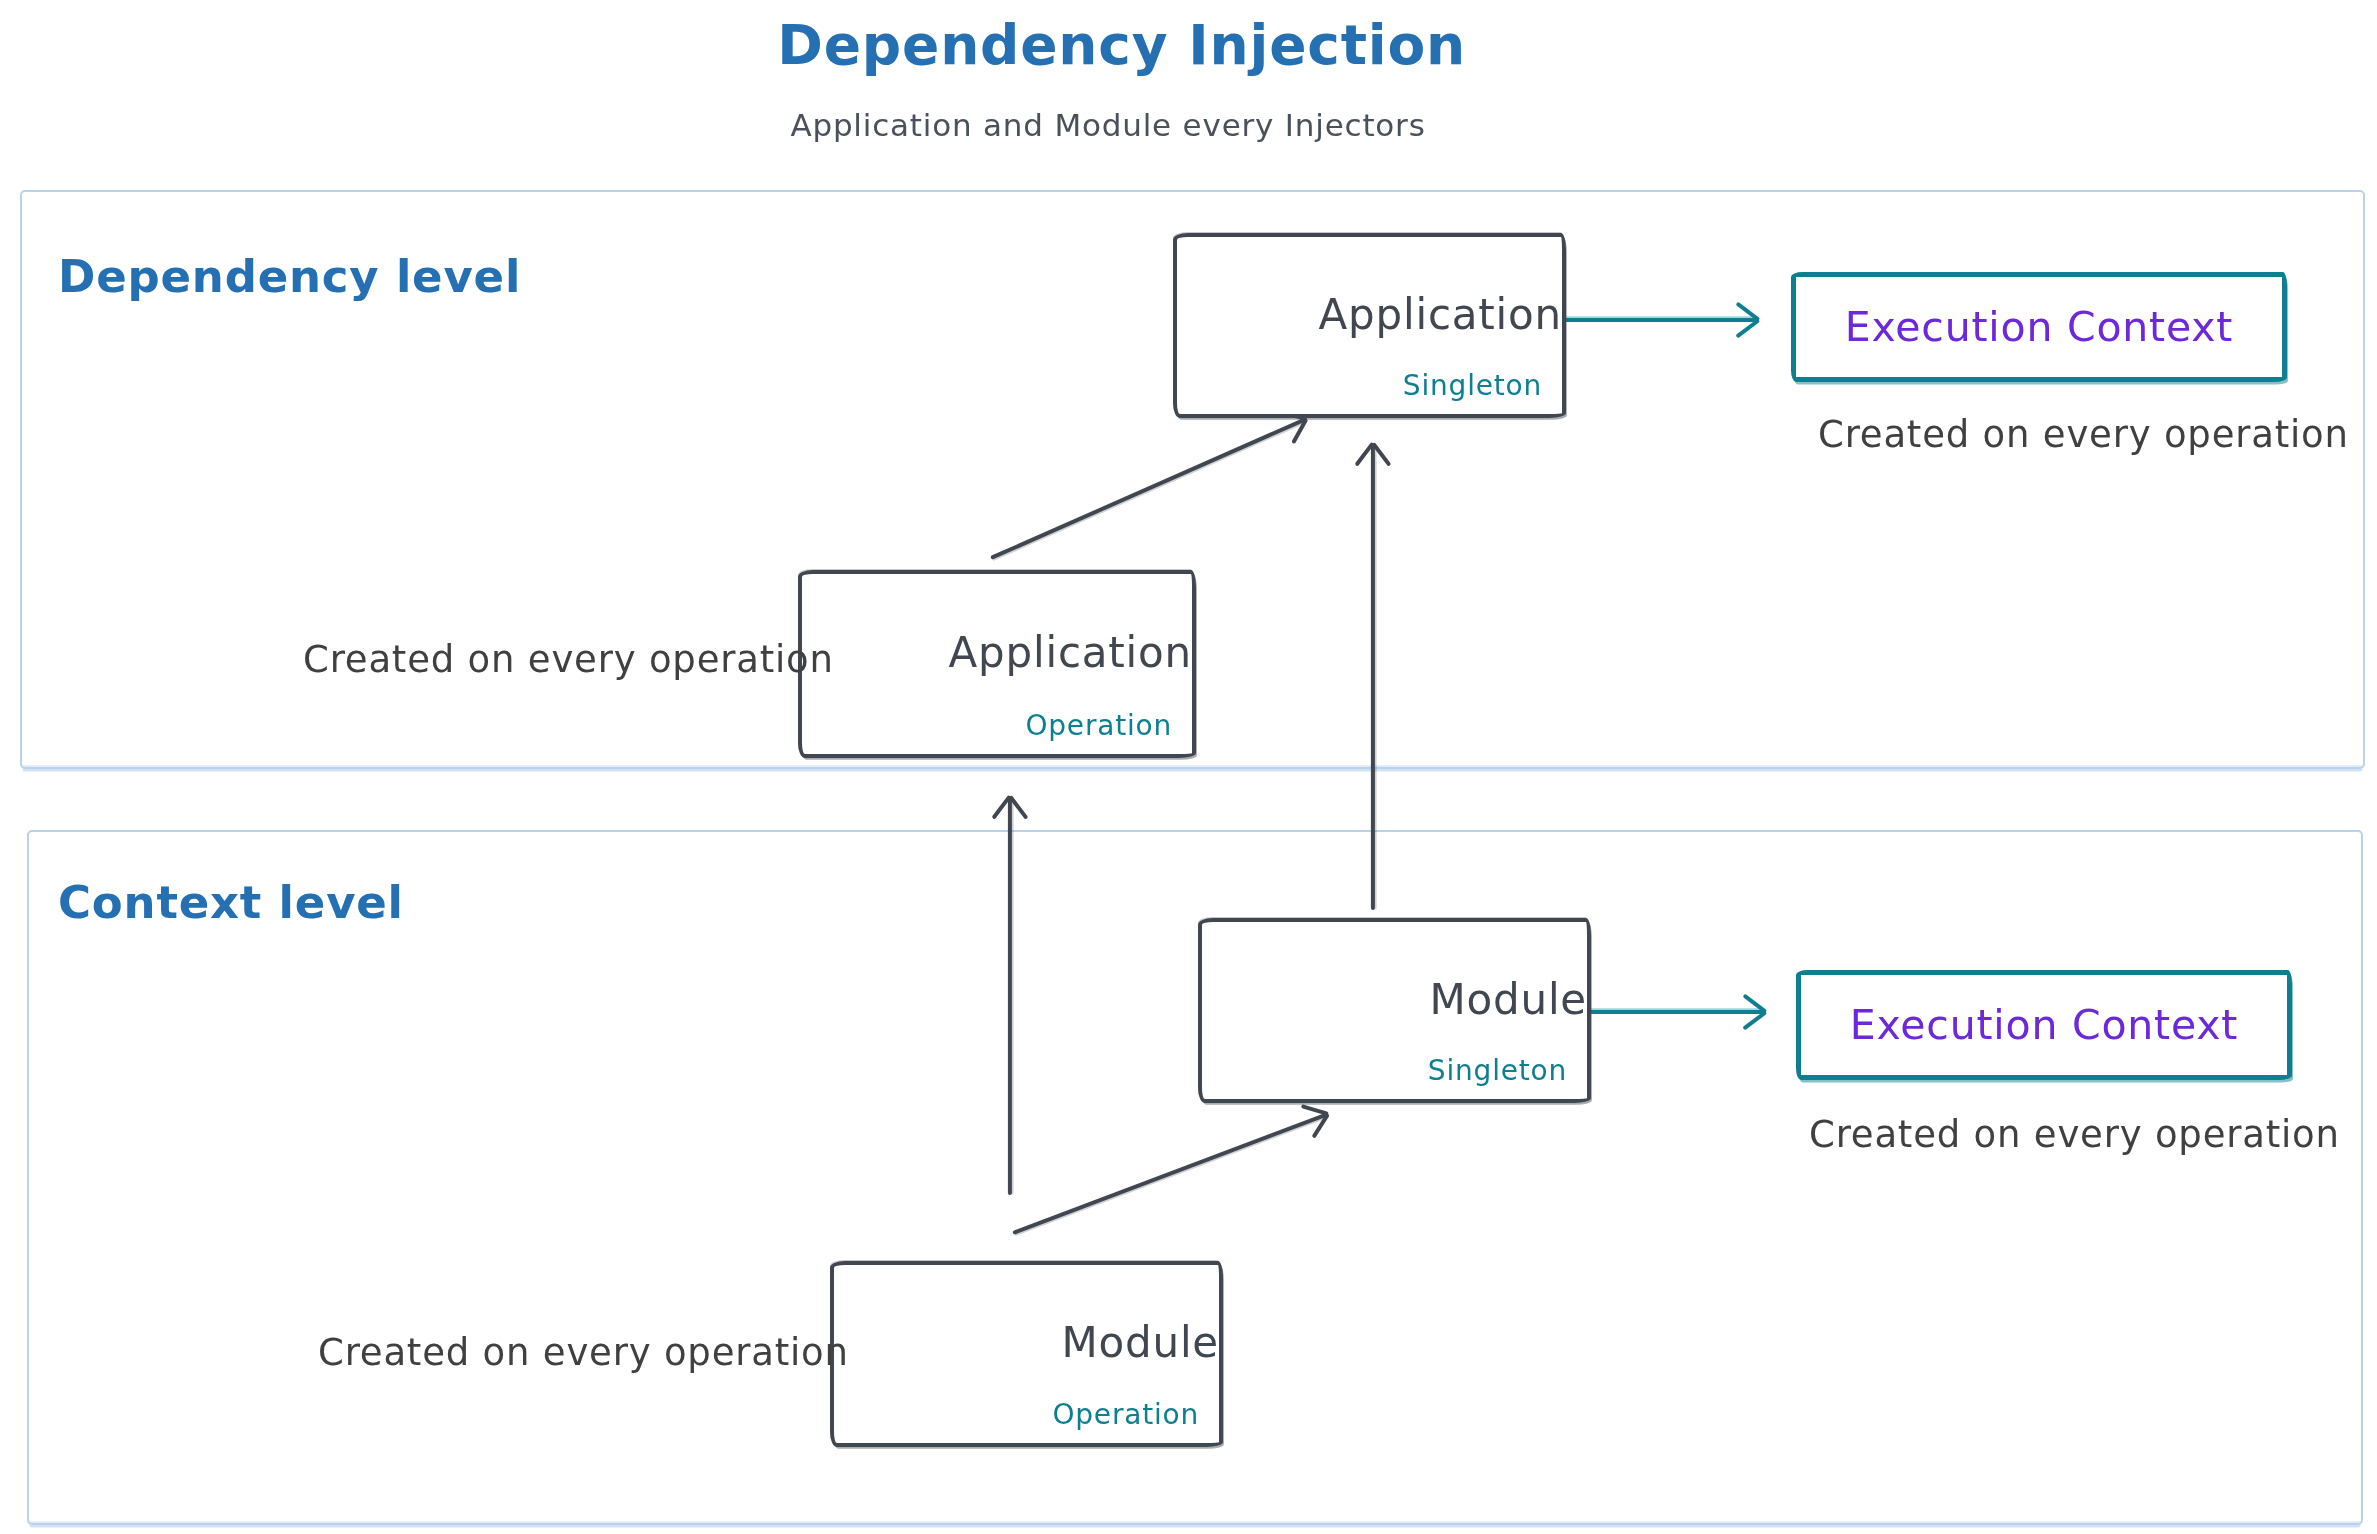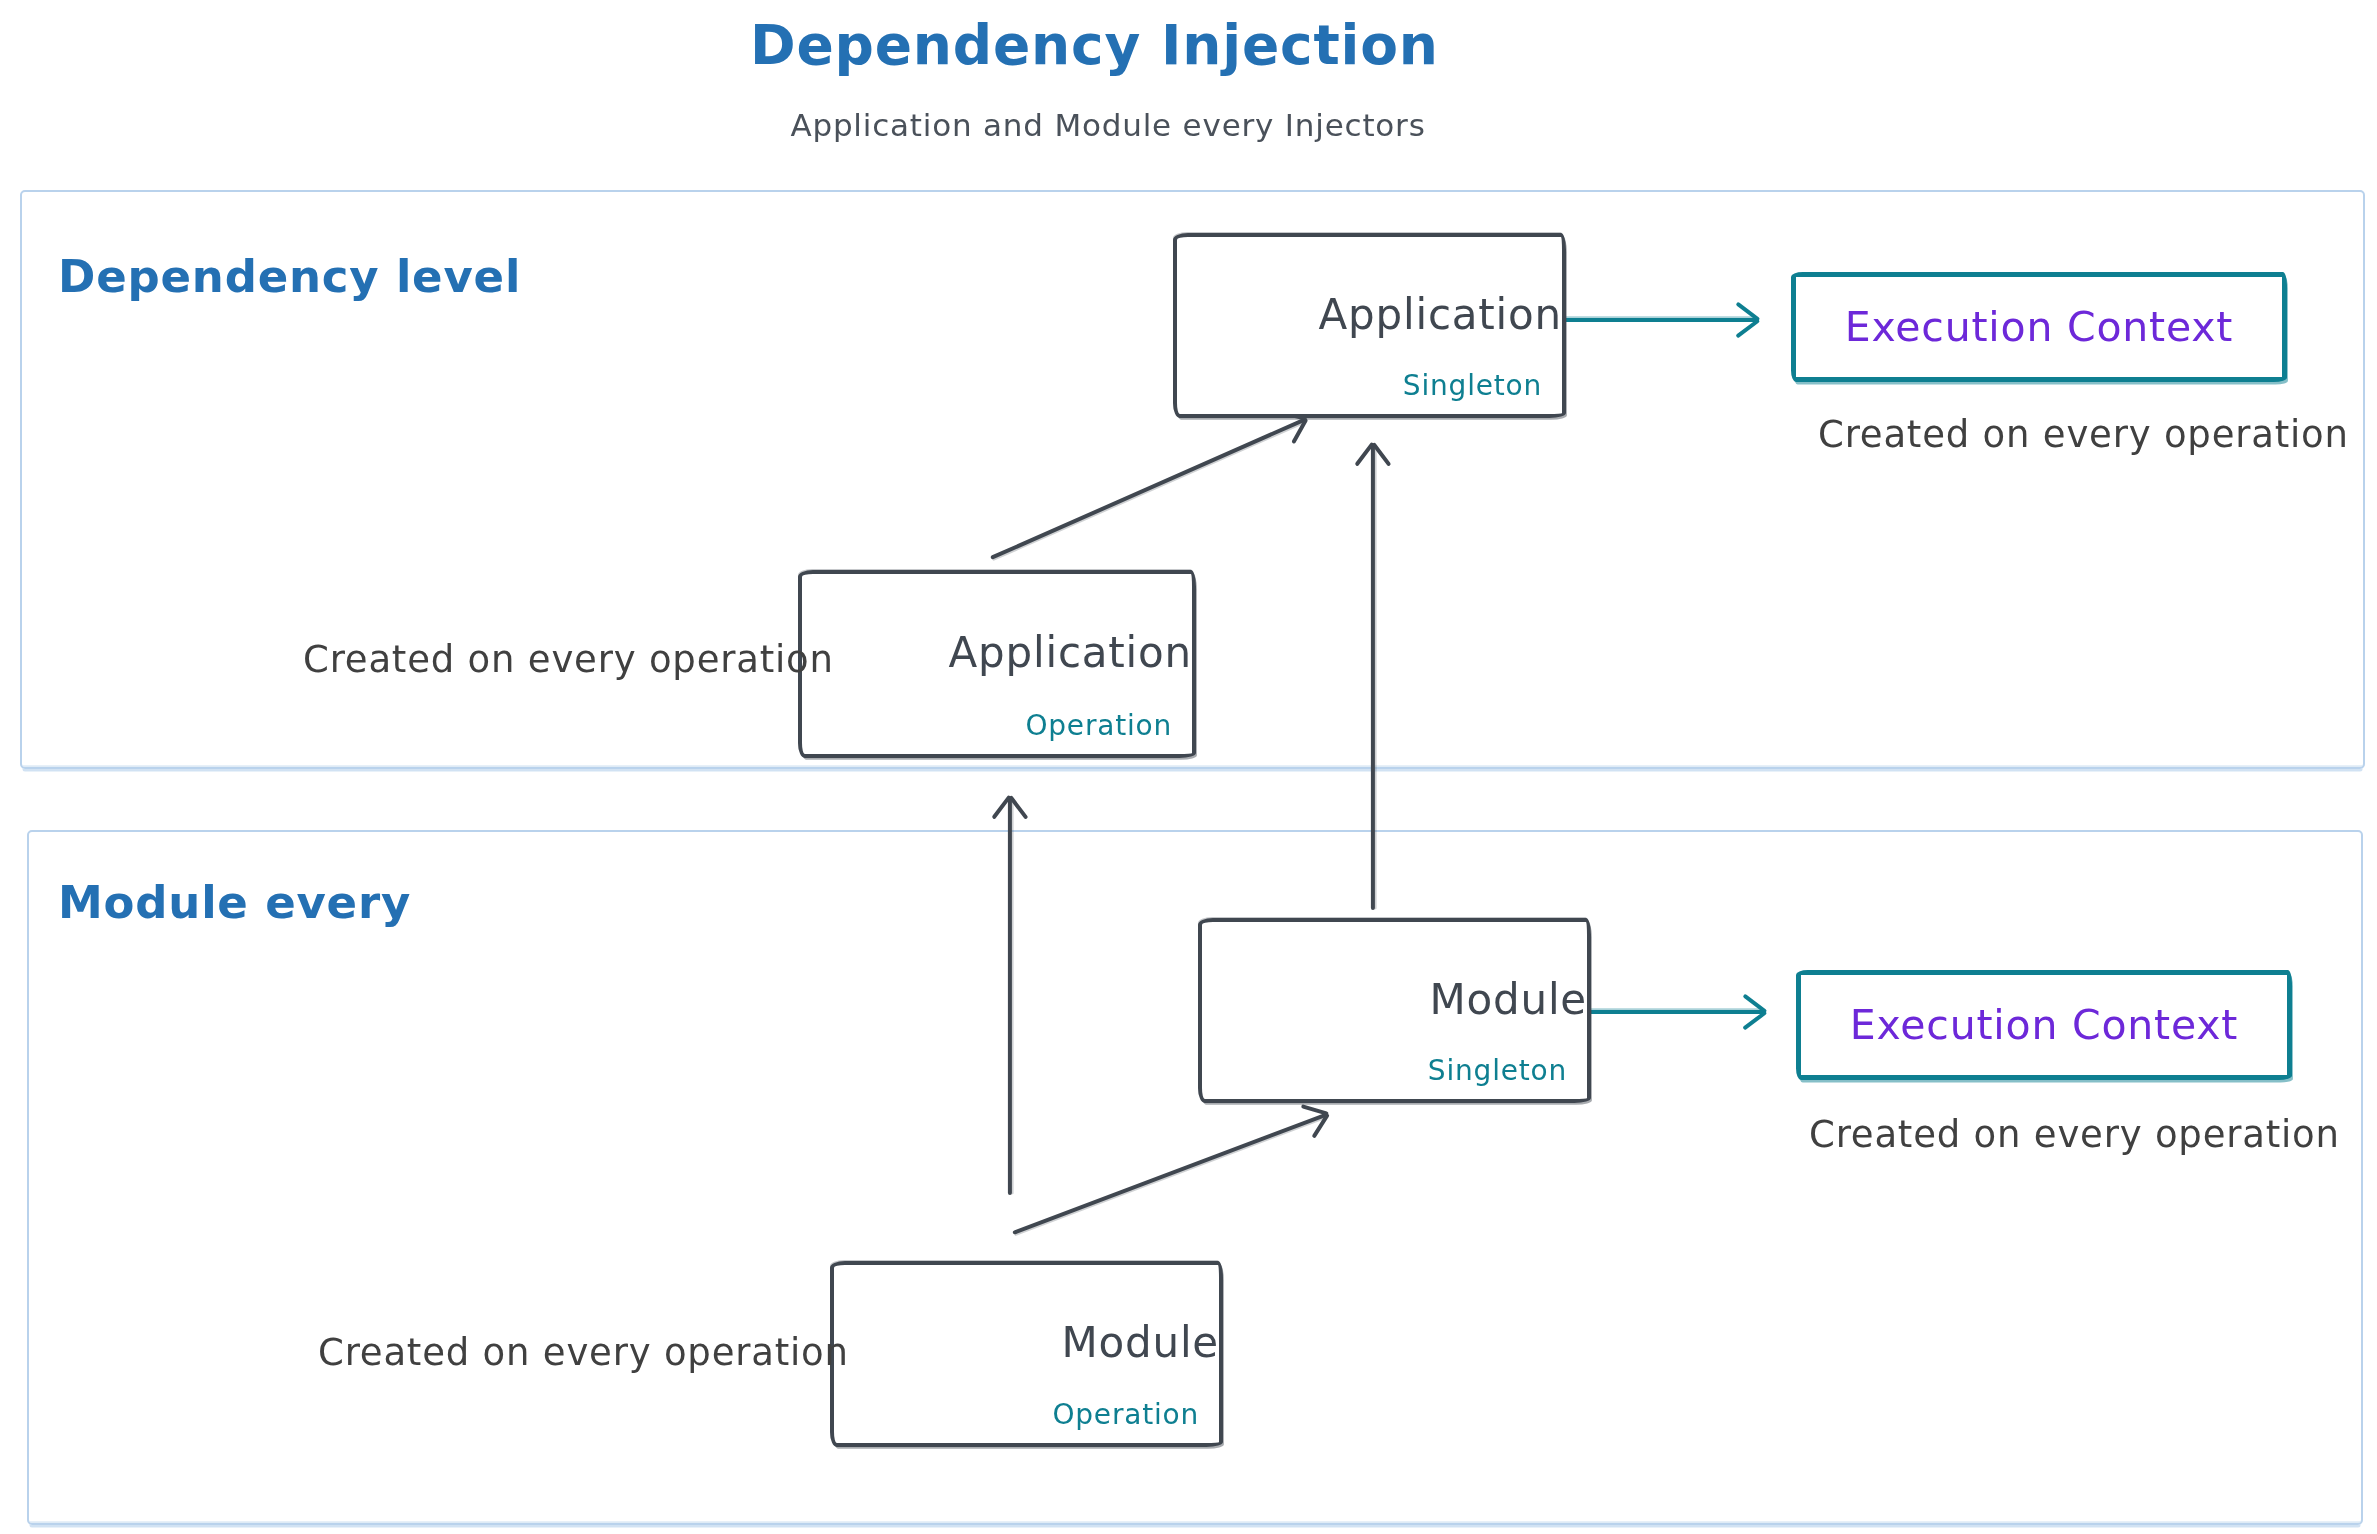--- a/index.html
+++ b/index.html
@@ -3,21 +3,21 @@
 <meta charset="utf-8">
 <style>
   html,body{margin:0;padding:0;background:#ffffff;}
   #canvas{
     position:relative;width:2377px;height:1534px;background:#ffffff;overflow:hidden;
     font-family:"DejaVu Sans","Liberation Sans",sans-serif;color:#404750;
   }
   .hand{letter-spacing:0.8px;}
   
   .diagram-title{
-    position:absolute;left:750px;top:13.3px;width:716px;text-align:left;
+    position:absolute;left:750px;top:13.3px;width:716px;text-align:right;
     font-size:55px;font-weight:bold;color:#2470b3;
   }
   .diagram-subtitle{
     position:absolute;left:750px;top:107px;width:716px;text-align:center;
     font-size:31px;font-weight:500;color:#4a515a;
   }
   
   .region{
     position:absolute;border:2.5px solid #b9d2ec;border-radius:5px;background:transparent;
     box-shadow:0 5px 0 -2.5px rgba(185,210,236,.65), inset 0 -4.2px 0 -2.5px rgba(185,210,236,.45);
@@ -92,21 +92,21 @@
 
 <div id="canvas">
 
   <div class="diagram-title hand">Dependency Injection</div>
   <div class="diagram-subtitle hand">Application and Module every Injectors</div>
 
   <div class="region region-app"></div>
   <div class="region-label region-label-app hand">Dependency level</div>
 
   <div class="region region-module"></div>
-  <div class="region-label region-label-module hand">Module every</div>
+  <div class="region-label region-label-module hand">Context level</div>
 
   <div class="arrow arrow-dark arrow-appop-to-appsing"></div>
   <div class="arrow arrow-dark arrow-modsing-to-appsing"></div>
   <div class="arrow arrow-dark arrow-modop-to-appop"></div>
   <div class="arrow arrow-dark arrow-modop-to-modsing"></div>
   <div class="arrow arrow-teal arrow-appsing-to-exec"></div>
   <div class="arrow arrow-teal arrow-modsing-to-exec"></div>
 
   <div class="node box-app-singleton">
     <div class="node-title hand">Application</div>

